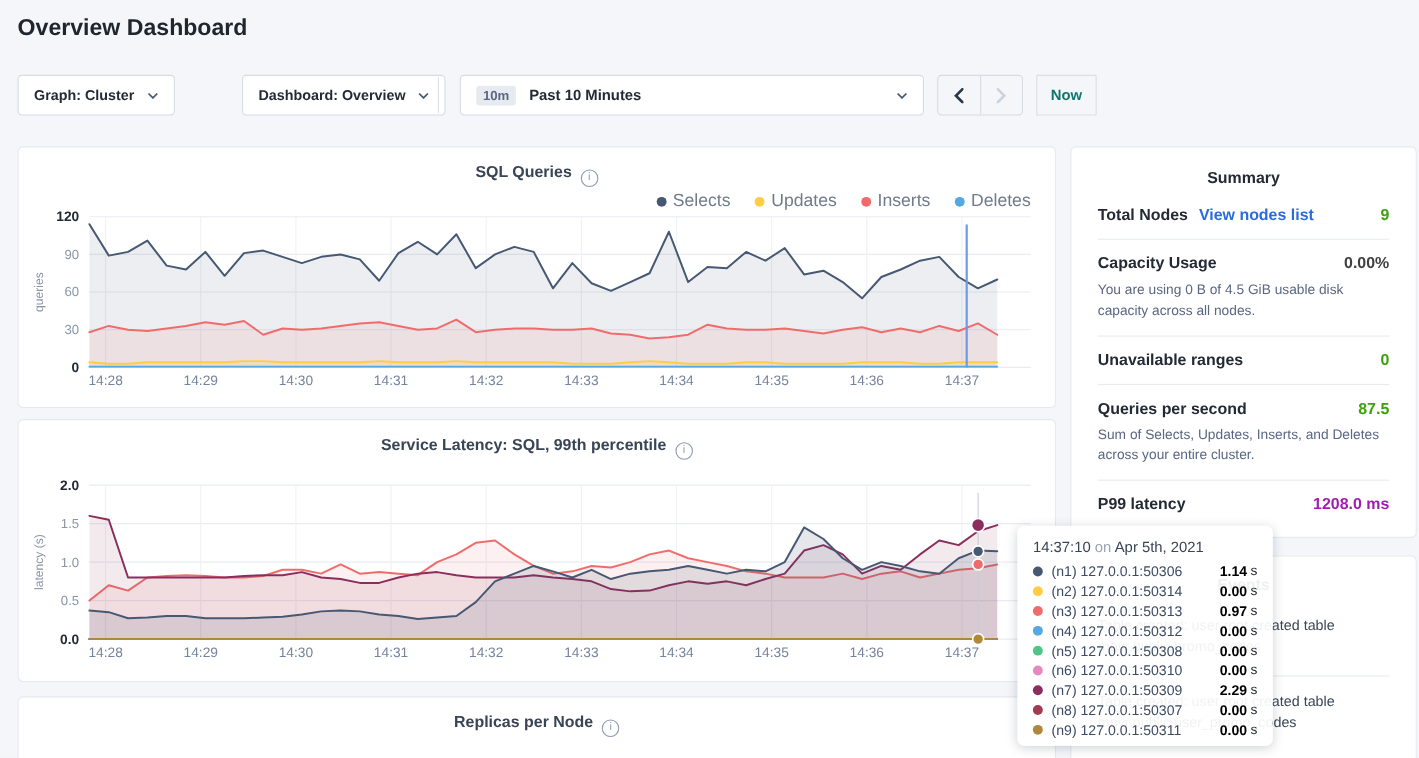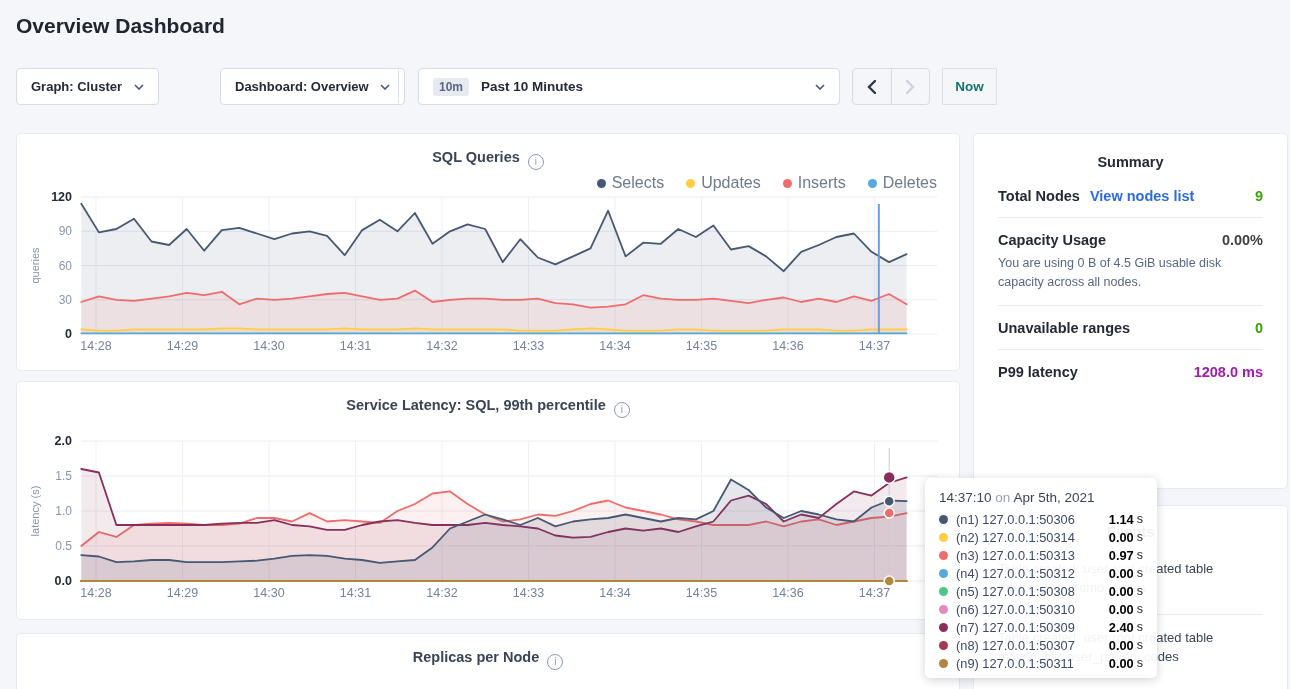--- a/index.html
+++ b/index.html
@@ -264,20 +264,27 @@
         <div class="s-desc">You are using 0 B of 4.5 GiB usable disk capacity across all nodes.</div>
       </div>
       <div class="s-row">
         <div class="s-line">
           <span class="s-label">Unavailable ranges</span>
           <span class="s-value" style="color: rgb(61, 161, 11);">0</span>
         </div>
       </div>
       <div class="s-row">
         <div class="s-line">
+          <span class="s-label">Queries per second</span>
+          <span class="s-value" style="color: rgb(61, 161, 11);">87.5</span>
+        </div>
+        <div class="s-desc">Sum of Selects, Updates, Inserts, and Deletes across your entire cluster.</div>
+      </div>
+      <div class="s-row">
+        <div class="s-line">
           <span class="s-label">P99 latency</span>
           <span class="s-value" style="color: #a21caf;">1208.0 ms</span>
         </div>
       </div>
     </div>
 </div>
 
 <div class="card card-events">
   <div class="e-title">Events</div>
   <div class="e-items">
@@ -331,21 +338,21 @@
       </div>
       <div class="t-row">
         <span class="t-dot" style="background: rgb(228, 138, 194);"></span>
         <span class="t-label">(n6) 127.0.0.1:50310</span>
         <span class="t-val">0.00</span>
         <span class="t-unit">s</span>
       </div>
       <div class="t-row">
         <span class="t-dot" style="background: rgb(138, 46, 93);"></span>
         <span class="t-label">(n7) 127.0.0.1:50309</span>
-        <span class="t-val">2.40</span>
+        <span class="t-val">2.29</span>
         <span class="t-unit">s</span>
       </div>
       <div class="t-row">
         <span class="t-dot" style="background: rgb(162, 58, 82);"></span>
         <span class="t-label">(n8) 127.0.0.1:50307</span>
         <span class="t-val">0.00</span>
         <span class="t-unit">s</span>
       </div>
       <div class="t-row">
         <span class="t-dot" style="background: rgb(176, 135, 60);"></span>

